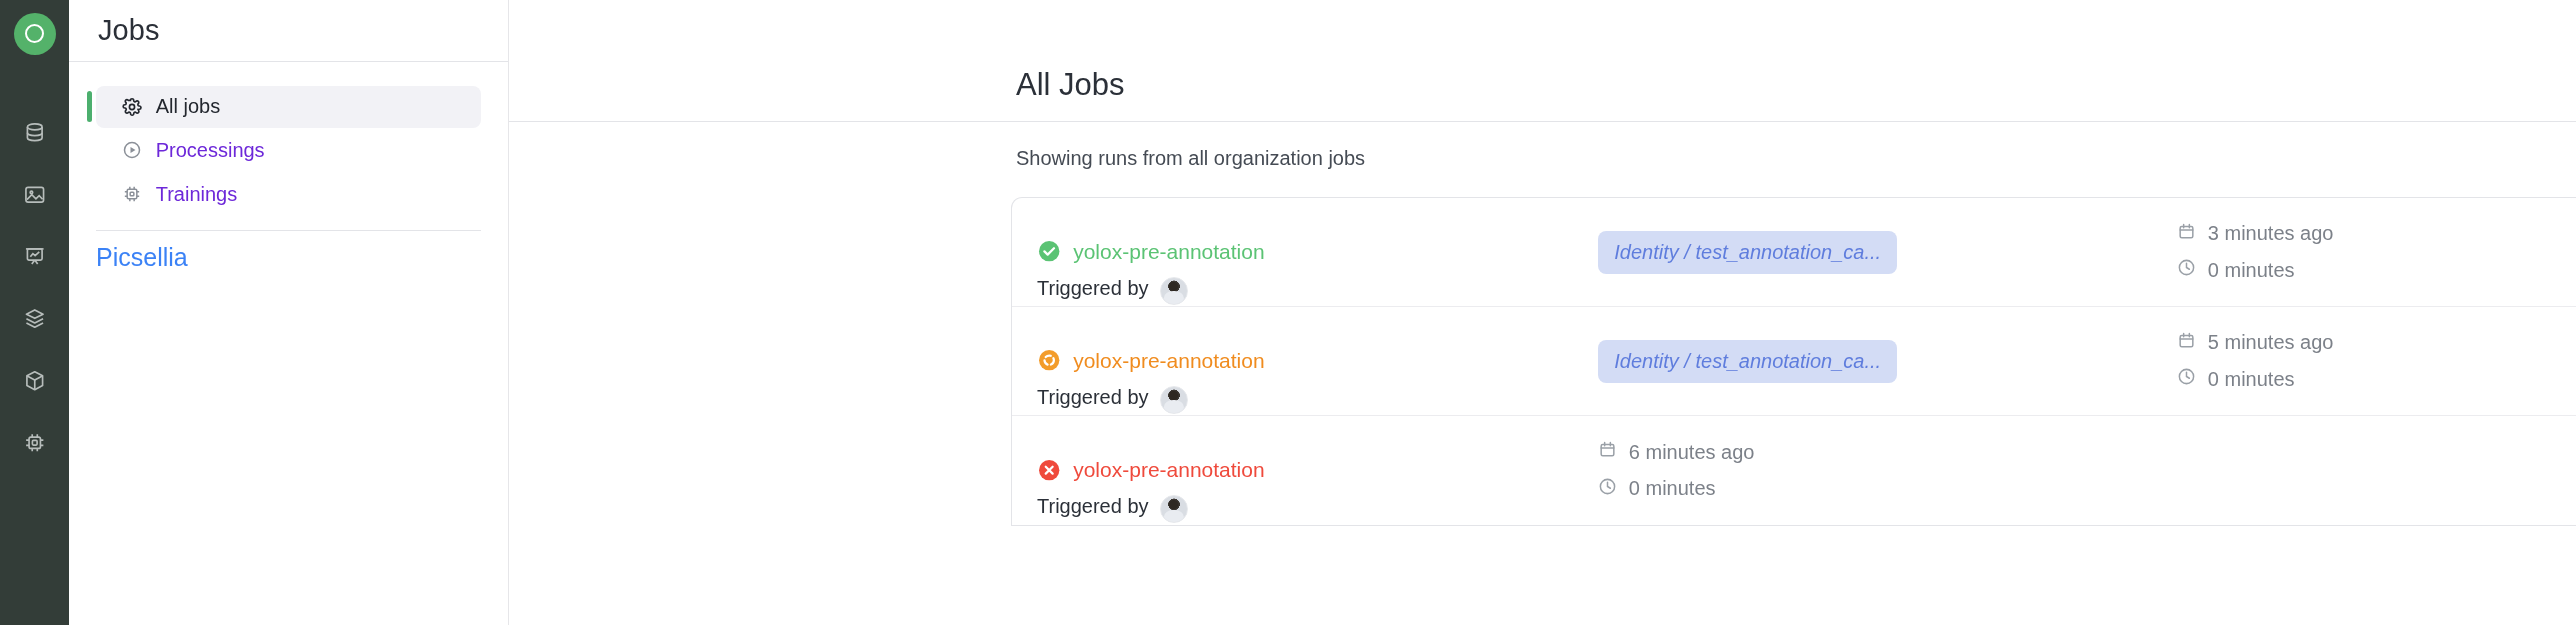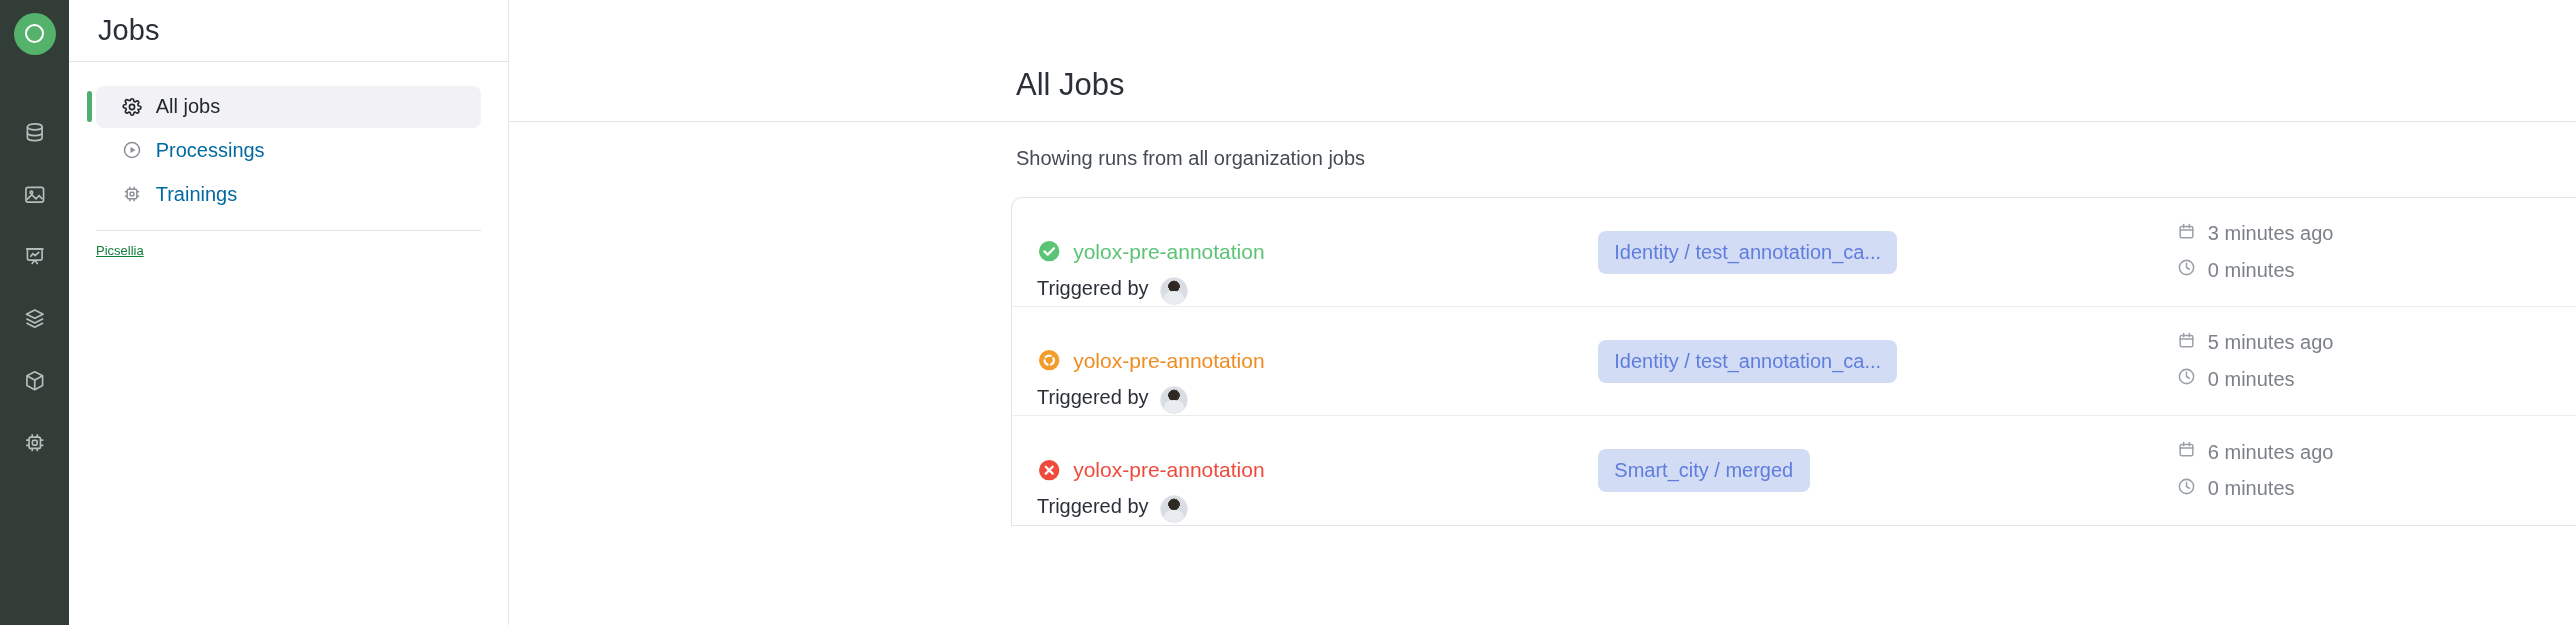--- a/index.html
+++ b/index.html
@@ -51,41 +51,41 @@
     letter-spacing: 0.1px;
   }
   .nav-body { padding: 23.5px 27px 0 27px; }
   .nav-group { display: flex; flex-direction: column; gap: 1.8px; }
   .nav-item {
     position: relative;
     display: flex; align-items: center; gap: 12.7px;
     height: 42px;
     padding-left: 25px;
     border-radius: 8.1px;
-    color: #0369a1;
+    color: #6d28d9;
     font-size: 20px;
     cursor: pointer;
   }
   .nav-item .ni-icon { width: 22px; height: 22px; display:flex; align-items:center; justify-content:center; }
   .nav-item.active {
     background: #f2f2f6;
     color: #23272e;
   }
   .nav-item.active .bar {
     position: absolute; left: -9px; top: 5.4px;
     width: 4.5px; height: 31px; border-radius: 2.7px;
     background: #4caf6e;
   }
   .nav-sep {
     height: 0.9px; background: #e3e4e8;
     margin: 14.5px 0 12.7px 0;
   }
   .nav-section-label {
-    font-size: 13px; color: #15803d;
-    padding-left: 0px; margin-bottom: 9px; text-decoration: underline;
+    font-size: 25px; color: #3b82f6;
+    padding-left: 0px; margin-bottom: 9px;
   }
 
   
   .main { flex: 1 1 auto; height: 626px; background: #ffffff; position: relative; overflow: hidden; }
   .main-inner { padding: 67px 0 0 0; }
   .page-title {
     font-size: 31px; color: #2b3038; font-weight: 400;
     padding-left: 507px;
   }
   .page-title-rule {
@@ -147,21 +147,21 @@
     width: 38%; height: 34%; border-radius: 50%;
     background: #2e2822;
   }
   .avatar .body {
     position: absolute; left: 50%; top: 52%;
     transform: translateX(-50%);
     width: 78%; height: 58%; border-radius: 46% 46% 0 0;
     background: #e9ecf1;
   }
 
-  .col-tag { width: 579px; flex: 0 0 579px; display: flex; align-items: center; }
+  .col-tag { width: 579px; flex: 0 0 579px; display: flex; align-items: center; font-style: italic; }
   .tag {
     background: #d3dcf5; color: #5f7ddd;
     border-radius: 8.1px;
     padding: 10px 16.3px;
     font-size: 20px;
     white-space: nowrap;
   }
 
   .col-time { width: 561px; flex: 0 0 561px; }
   .time-line { display: flex; align-items: center; gap: 11.8px; color: #7c8189; font-size: 20px; }
@@ -408,23 +408,20 @@
             </div>
             <div class="trigger-line">
               <span class="trigger-label">Triggered by</span>
               <span class="avatar">
                 <span class="head"></span>
                 <span class="body"></span>
               </span>
             </div>
           </div>
 
-          <div class="col-tag">
-            <span class="tag">Smart_city / merged</span>
-          </div>
 
           <div class="col-time">
             <div class="time-line">
               <span>
                 <svg width="19" height="19" viewBox="0 0 24 24" fill="none" stroke="#9aa0a7" stroke-width="1.9" stroke-linecap="round">
                   <rect x="4" y="5.6" width="16" height="14.4" rx="2"></rect>
                   <path d="M4 10h16M8.4 3.2v4M15.6 3.2v4"></path>
                 </svg>
               </span>
               <span>6 minutes ago</span>

